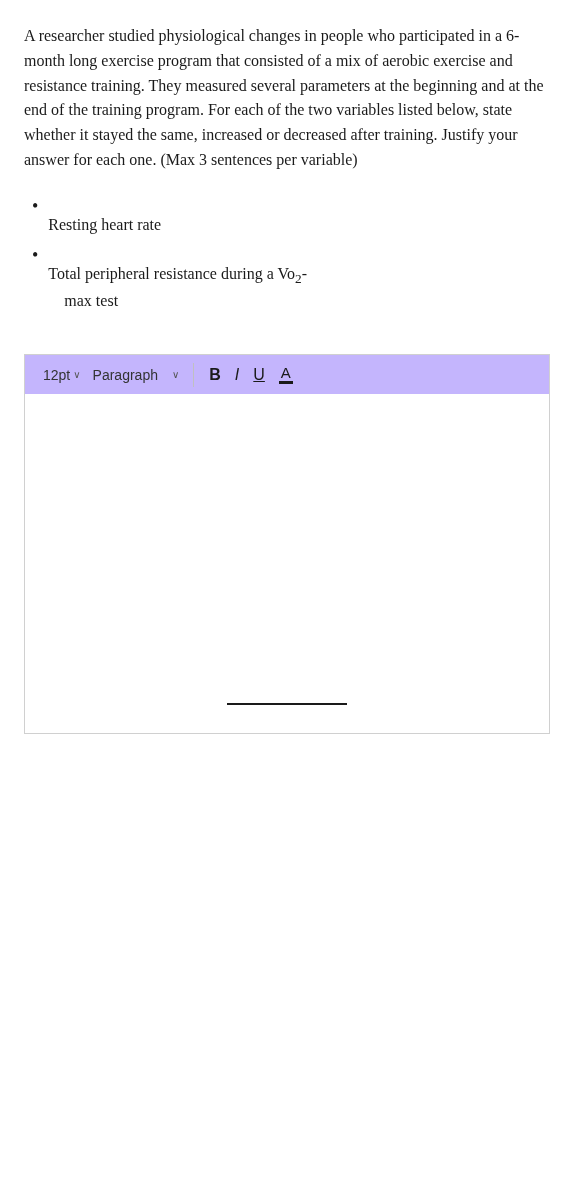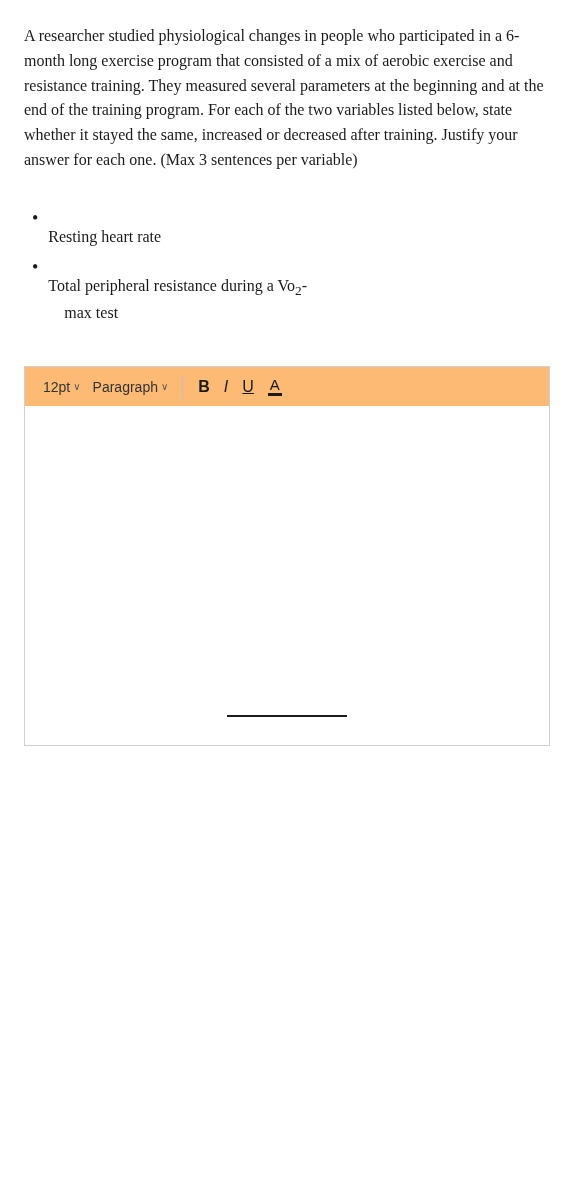--- a/index.html
+++ b/index.html
@@ -13,21 +13,21 @@
       min-height: 1200px;
       background: #ffffff;
       font-family: Georgia, 'Times New Roman', serif;
       color: #1a1a1a;
       padding: 24px 24px 0 24px;
     }
 
     .question-text {
       font-size: 16px;
       line-height: 1.55;
-      margin-bottom: 32px;
+      margin-bottom: 20px;
       color: #1a1a1a;
     }
 
     .bullet-list {
       list-style: none;
       margin: 0 0 40px 8px;
       padding: 0;
     }
 
     .bullet-list li {
@@ -51,21 +51,21 @@
       flex: 1;
       margin-top: 20px;
     }
 
     .toolbar {
       display: flex;
       align-items: center;
       border: 1px solid #d0d0d0;
       border-bottom: none;
       padding: 6px 12px;
-      background: #fdba74;
+      background: #c4b5fd;
       gap: 0;
       margin-top: 20px;
     }
 
     .toolbar-font-size {
       display: flex;
       align-items: center;
       font-size: 14px;
       color: #333;
       padding: 4px 6px;
@@ -79,21 +79,21 @@
       color: #555;
     }
 
     .toolbar-paragraph {
       display: flex;
       align-items: center;
       font-size: 14px;
       color: #333;
       padding: 4px 6px;
       cursor: pointer;
-      gap: 3px;
+      gap: 14px;
       font-family: Arial, sans-serif;
     }
 
     .toolbar-paragraph .chevron {
       font-size: 10px;
       color: #555;
     }
 
     .toolbar-divider {
       width: 1px;

